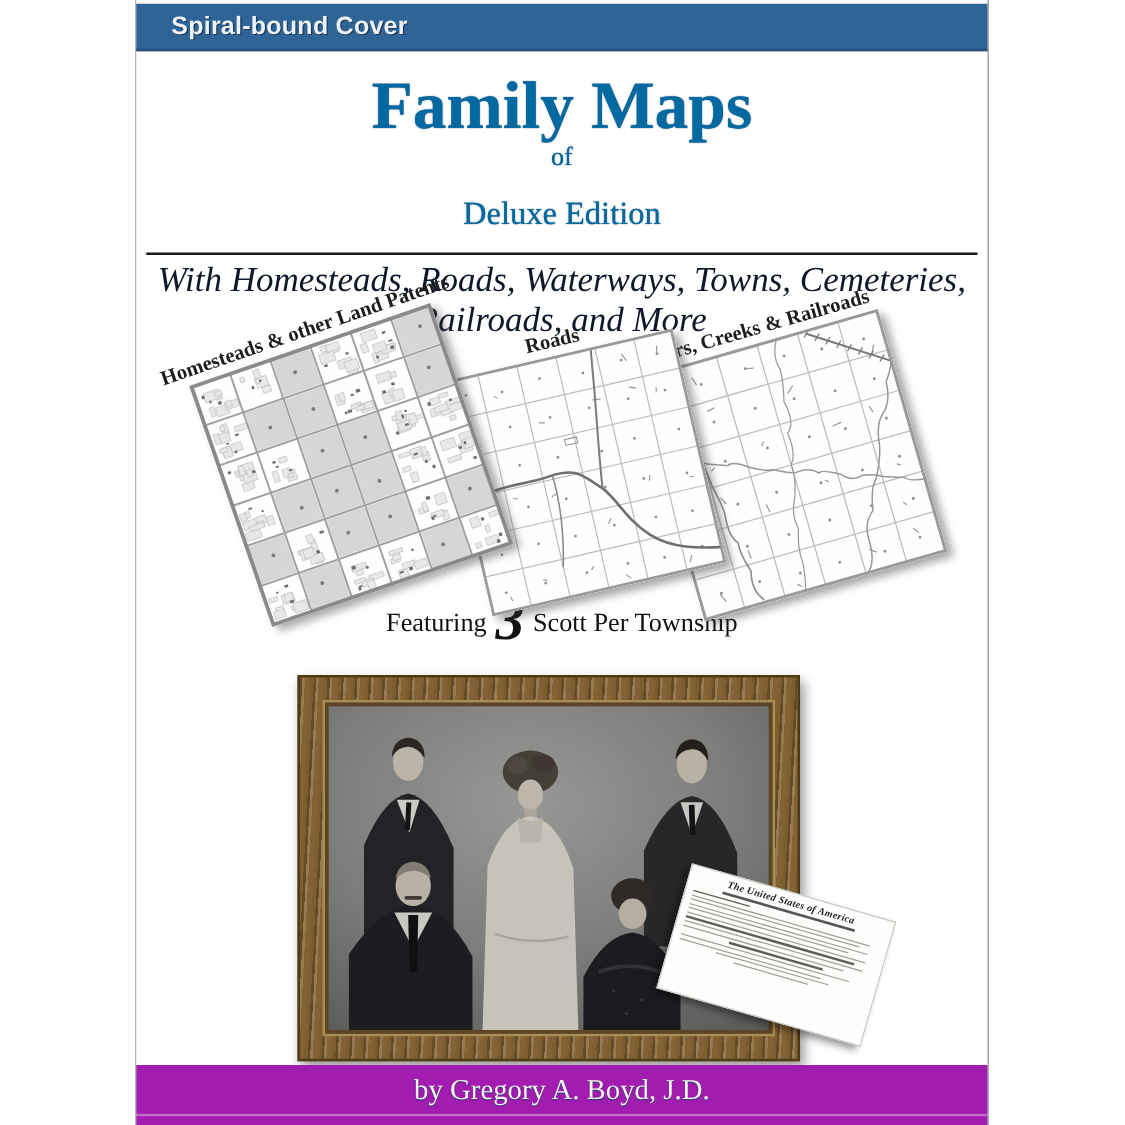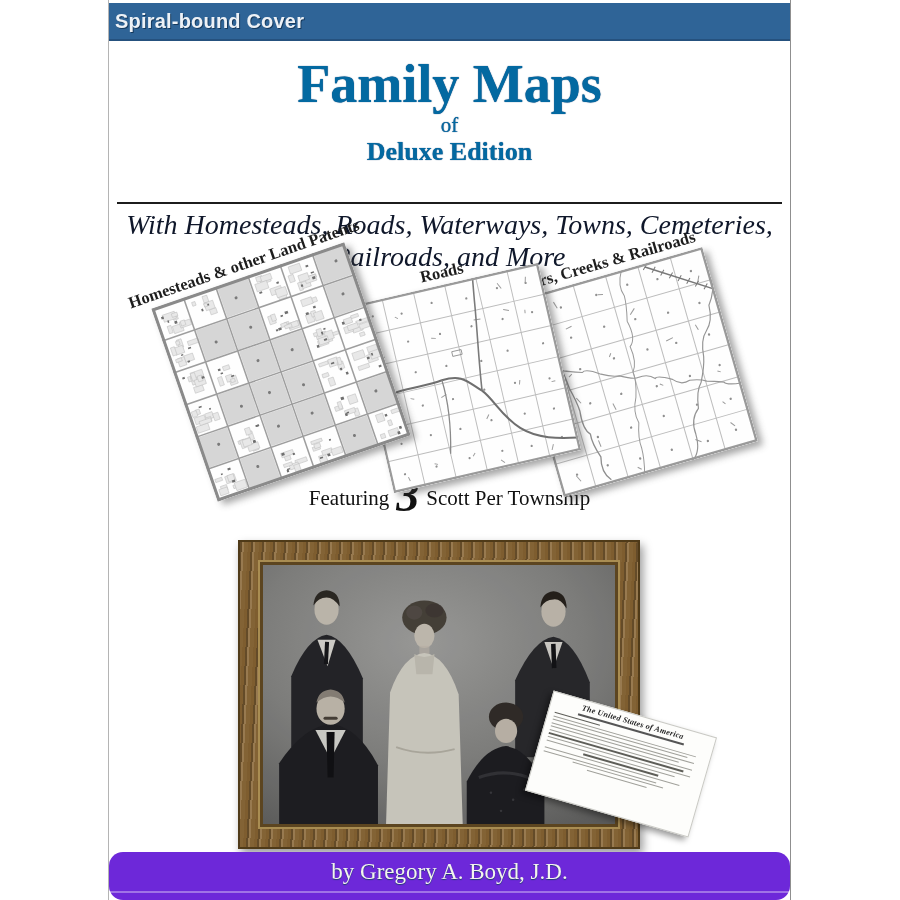--- a/index.html
+++ b/index.html
@@ -12,29 +12,29 @@
     border-left:1px solid #b4b4b4;border-right:1px solid #8f8f8f;box-sizing:border-box;
   }
   
   .top-banner{
     position:absolute;left:0;right:0;top:3px;height:38px;background:#2f6497;
     border-bottom:2px solid #25517e;box-sizing:border-box;
   }
   .top-banner .label{
     font-family:"Liberation Sans", sans-serif;font-size:20px;font-weight:bold;
     color:#edf1f6;line-height:36px;padding-left:6px;display:block;
-    text-shadow:1px 1px 0 #16395c;letter-spacing:0.2px;
+    text-shadow:1px 1px 0 #16395c;letter-spacing:0.2px;margin-left:22px;
   }
   
   .title-block{position:absolute;left:0;right:0;top:56px;text-align:center;color:#0369a1;}
   .t1{font-size:54px;font-weight:bold;line-height:1.05;letter-spacing:0px;
       text-shadow:0 0 1px #1d4272;}
   .t-of{font-size:21px;font-weight:normal;line-height:0.9;margin-top:3px;text-shadow:0 0 1px #1d4272;}
   .t2{font-size:43px;font-weight:bold;line-height:1.0;margin-top:0px;text-shadow:0 0 1px #1d4272;}
-  .t3{font-size:26px;font-weight:bold;margin-top:4px;line-height:1;text-shadow:0 0 1px #1d4272;}
+  .t3{font-size:26px;font-weight:normal;margin-top:23px;line-height:1;text-shadow:0 0 1px #1d4272;}
   .rule{position:absolute;left:8px;right:8px;top:202px;height:2px;background:#1c1c1c;}
   .subtitle{
     position:absolute;left:0;right:0;top:209px;text-align:center;
     font-style:italic;font-size:28px;color:#0f172a;
   }
   
   .map-card{
     position:absolute;background:#fefefe;
     box-shadow:4px 5px 7px rgba(60,60,60,0.45);
   }
@@ -86,21 +86,21 @@
   }
   .doc-sub{margin:2px auto 3px auto;width:70%;height:1.5px;background:#555;}
   .doc-line{height:1px;background:#a0a09a;margin:2.5px 0;}
   .doc-line.dark{background:#5e5e58;height:1.5px;}
   .doc-line.w95{width:95%;} .doc-line.w90{width:90%;} .doc-line.w85{width:85%;}
   .doc-line.w75{width:75%;} .doc-line.w60{width:60%;margin-left:auto;margin-right:auto;}
   .doc-line.w50{width:50%;margin-left:auto;margin-right:auto;}
   .doc-line.w40{width:40%;margin-left:30%;}
   
   .bottom-bar{
-    position:absolute;left:0;right:0;top:852px;height:48px;background:#6d28d9;z-index:8;border-radius:14px;
+    position:absolute;left:0;right:0;top:852px;height:48px;background:#a21caf;z-index:8;
   }
   .bottom-bar .byline{
     display:block;text-align:center;color:#f4f4ef;font-size:23px;line-height:40px;
     text-shadow:0 1px 1px #1d4068;
   }
   .bottom-bar .shine{position:absolute;left:0;right:0;bottom:7px;height:2px;background:rgba(255,255,255,0.35);}
 </style>
 </head>
 <body>
 

